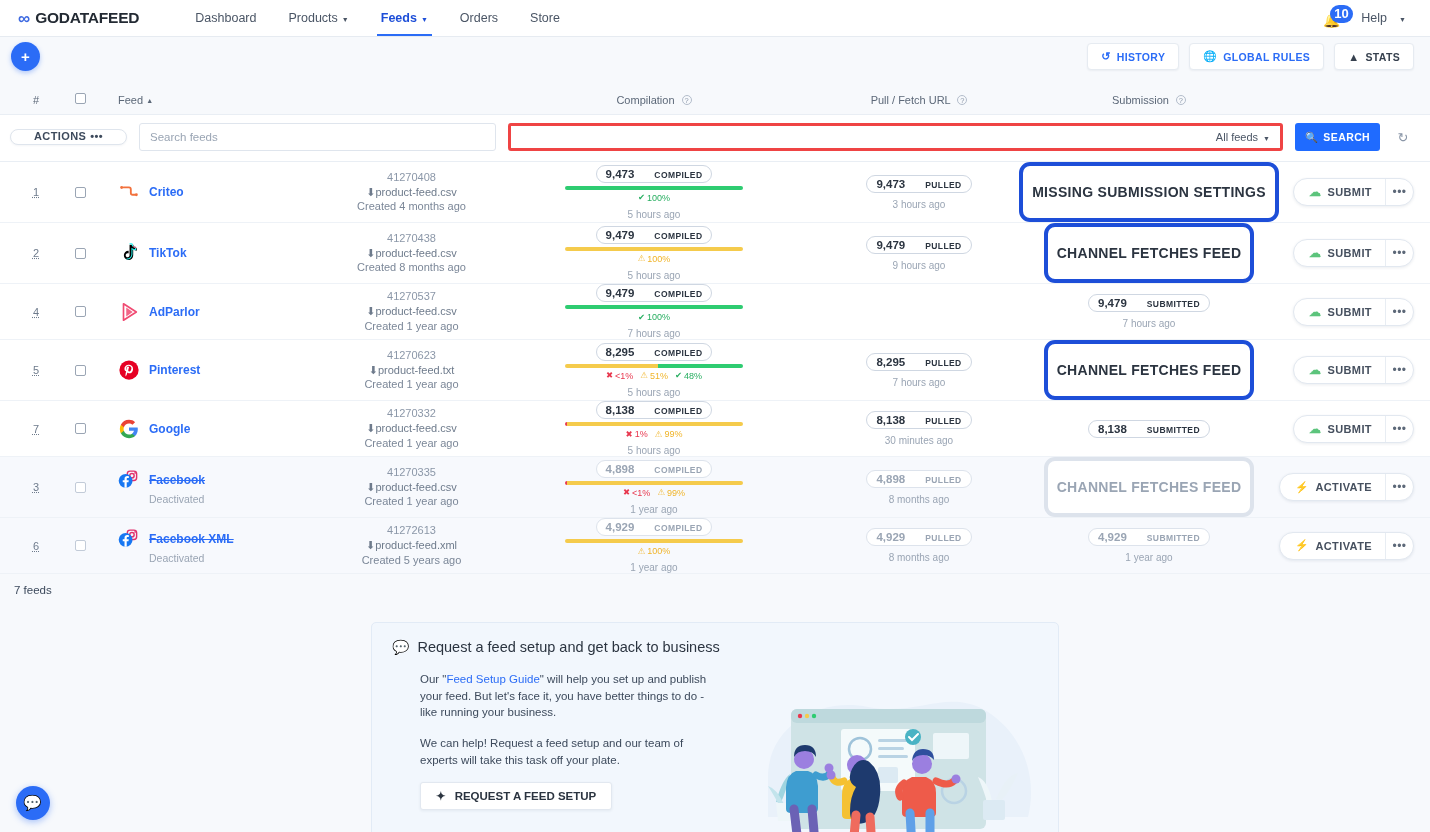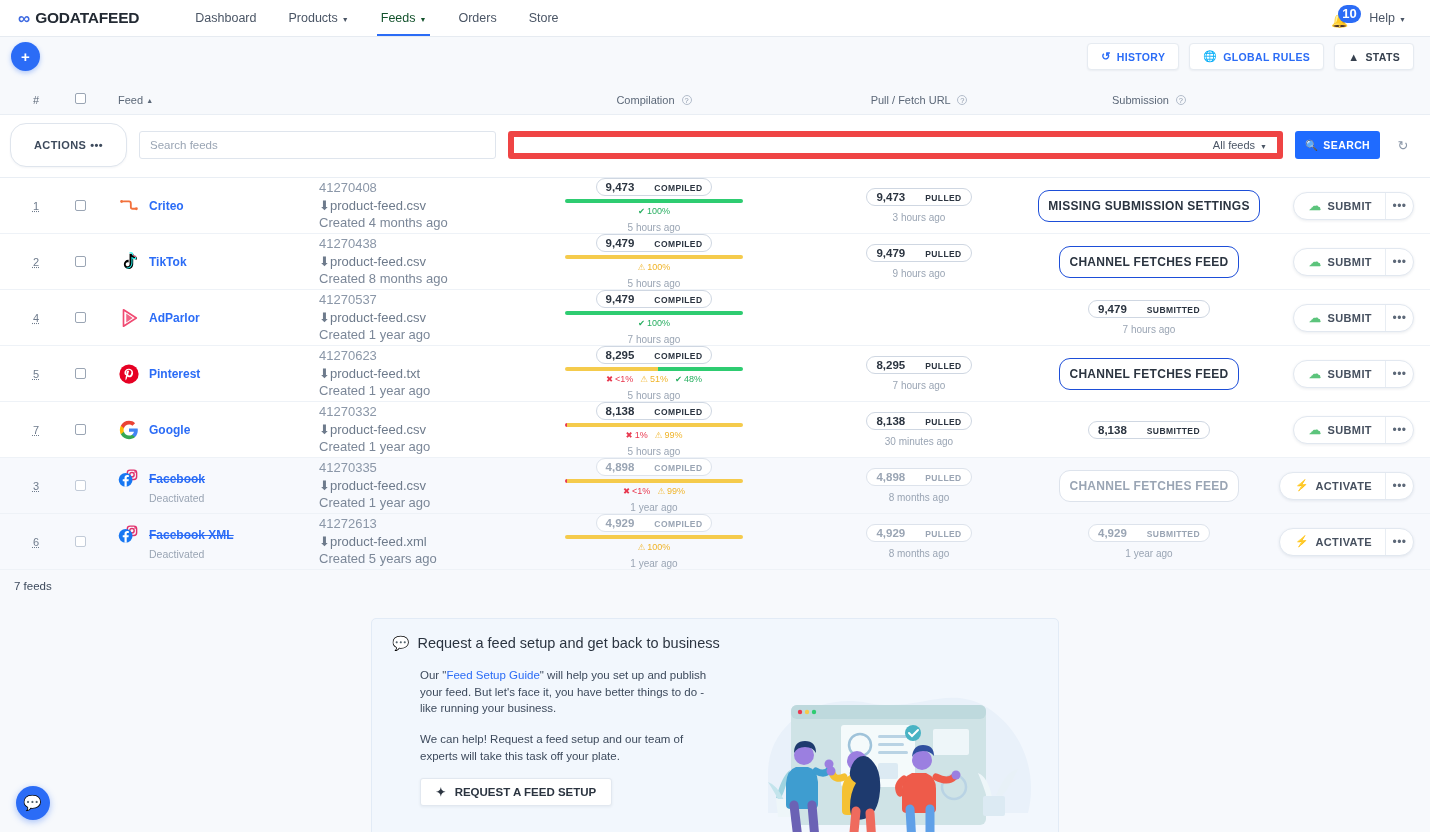--- a/index.html
+++ b/index.html
@@ -17,34 +17,34 @@
     display:flex; align-items:center; padding:0 18px; position:relative;
   }
   .brand{ display:flex; align-items:center; gap:5px; margin-right:40px; }
   .brand-mark{ color:#3e6ae1; font-size:17px; line-height:1; font-weight:700;}
   .brand-text{ font-size:15.5px; font-weight:700; letter-spacing:-.2px; color:#232a33; }
   .navlinks{ display:flex; align-items:center; gap:0; height:100%; }
   .navlink{
     font-size:12.5px; color:#4a5565; padding:2px 16px; height:100%;
     display:flex; align-items:center; gap:4px; cursor:pointer; position:relative;
   }
-  .navlink.active{ color:#14532d; }
+  .navlink.active{ color:#1d4ed8;font-weight:bold; }
   .navlink.active:after{
     content:""; position:absolute; left:12px; right:12px; bottom:0; height:2px; background:#2b6cf6;
   }
   .caret{ font-size:7px; position:relative; top:1px; }
   .topright{ margin-left:auto; display:flex; align-items:center; gap:18px; padding-right:6px;}
   .bell-wrap{ position:relative; width:20px; height:20px; }
   .bell{ color:#8b97a8; font-size:14px; position:absolute; left:0; top:4px; }
   .badge-count{
     position:absolute; top:-3px; left:7px; background:#2b6cf6; color:#fff;
     font-size:13px; font-weight:700; border-radius:9px; padding:1px 4px; line-height:1.25;
     min-width:15px; text-align:center;
   }
-  .help{ font-size:12.5px; color:#4a5565; cursor:pointer; display:flex; align-items:center; gap:4px;}
+  .help{ font-size:12.5px; color:#4a5565; cursor:pointer; display:flex; align-items:center; gap:12px;}
 
   
   .actionbar{ height:48px; position:relative; }
   .addbtn{
     position:absolute; left:11px; top:5px; width:29px; height:29px; border-radius:50%;
     background:#2b6cf6; color:#fff; display:flex; align-items:center; justify-content:center;
     font-size:15px; font-weight:700; cursor:pointer; box-shadow:0 2px 5px rgba(43,108,246,.35);
   }
   .topbtns{ position:absolute; right:16px; top:6px; display:flex; gap:10px; }
   .tbtn{
@@ -74,32 +74,32 @@
     font-size:7.5px; line-height:9px; text-align:center; color:#8b97a8; margin-left:4px;
     position:relative; top:-1px;
   }
 
   
   .searchrow{
     display:flex; align-items:center; gap:12px; padding:8px 16px 10px 10px;
     border-bottom:1px solid #e9eef4; background:#fff;
   }
   .actions-btn{
-    width:117px; height:44px; background:#fff; border:1px solid #dfe5ed; border-radius:16px;
-    display:flex; align-items:center; justify-content:center; gap:4px; cursor:pointer;
+    width:117px; height:16px; background:#fff; border:1px solid #dfe5ed; border-radius:16px;
+    display:flex; justify-content:center; gap:4px; cursor:pointer;
     font-size:11px; font-weight:700; letter-spacing:.4px; color:#3d4a5c;
     box-shadow:0 1px 2px rgba(30,50,90,.05);
   }
   .srch-input{
     width:357px; height:28px; border:1px solid #dfe5ed; border-radius:3px; padding:0 10px;
     font-size:11.5px; color:#3d4a5c; font-family:inherit; background:#fff;
   }
   .srch-input::placeholder{ color:#9aa5b4; }
   .bigfilter{
-    flex:1; height:28px; border:6px solid #ef4444; border-radius:3px; background:#fff;
+    flex:1; height:28px; border:3px solid #ef4444; border-radius:3px; background:#fff;
     display:flex; align-items:center; justify-content:flex-end; padding:0 10px;
   }
   .allfeeds{ font-size:11px; color:#4a5565; display:flex; align-items:center; gap:5px; cursor:pointer;}
   .searchbtn{
     width:85px; height:28px; background:#1f6bff; color:#fff; border-radius:3px;
     display:flex; align-items:center; justify-content:center; gap:5px; cursor:pointer;
     font-size:10.5px; font-weight:700; letter-spacing:.4px;
   }
   .refreshbtn{ width:22px; text-align:center; color:#8b97a8; font-size:13px; cursor:pointer; }
 
@@ -116,21 +116,21 @@
   }
   .chkbox.dim{ border-color:#c2cbd8; }
 
   .feedcell{ flex:1; padding-left:14px; display:flex; flex-direction:column; gap:1px; }
   .feedtop{ display:flex; align-items:center; gap:9px; }
   .flogo{ width:22px; height:22px; display:flex; align-items:center; justify-content:center; }
   .fname{ font-size:12px; font-weight:700; color:#2b6cf6; cursor:pointer; }
   .fname.strike{ text-decoration:line-through; }
   .deactlabel{ font-size:10.5px; color:#9aa5b4; padding-left:31px; margin-top:1px; }
 
-  .metacell{ width:185px; text-align:left; font-size:13px; color:#7b8798; line-height:1.35; }
+  .metacell{ width:185px; text-align:center; font-size:11px; color:#7b8798; line-height:1.35; }
   .metacell .fid{ color:#8b97a8; }
   .metacell .fname2{ color:#6e7b8c; }
 
   
   .compcell{ width:300px; display:flex; flex-direction:column; align-items:center; }
   .pill{
     display:inline-flex; align-items:baseline; gap:20px; border:1px solid #cfd7e2; border-radius:11px;
     padding:2px 9px; background:#fff; font-size:11.5px; font-weight:700; color:#2b3440; white-space:nowrap;
   }
   .pill .lbl{ font-size:8.5px; font-weight:700; letter-spacing:.4px; color:#2b3440; }
@@ -140,22 +140,22 @@
   .seg{ height:100%; }
   .pctrow{ display:flex; gap:7px; margin-top:3px; font-size:9px; }
   .pct{ display:flex; align-items:center; gap:2px; }
   .pct.err{ color:#e8384f; } .pct.warn{ color:#f0b429; } .pct.ok{ color:#27ae60; }
   .dotico{ font-size:8.5px; line-height:1; }
   .tsub{ font-size:10px; color:#9aa5b4; margin-top:6px; }
 
   .pullcell{ width:230px; display:flex; flex-direction:column; align-items:center; }
   .submcell{ width:230px; display:flex; flex-direction:column; align-items:center; }
   .tagpill{
-    border:1px solid #1d4ed8; border-radius:11px; padding:8px 9px; background:#fff;
-    font-size:12px; font-weight:700; letter-spacing:.3px; color:#2b3440; white-space:nowrap;
+    border:4px solid #1d4ed8; border-radius:11px; padding:18px 9px; background:#fff;
+    font-size:14px; font-weight:700; letter-spacing:.3px; color:#2b3440; white-space:nowrap;
   }
   .tagpill.dim{ color:#9aa5b4; border-color:#dde3ec; }
 
   .actcell{ width:150px; display:flex; justify-content:flex-end; }
   .splitbtn{
     display:flex; align-items:stretch; height:28px; background:#fff; border:1px solid #e2e8f0;
     border-radius:15px; overflow:hidden; box-shadow:0 1px 3px rgba(30,50,90,.09); cursor:pointer;
   }
   .splitmain{
     display:flex; align-items:center; gap:6px; padding:0 13px 0 15px;

